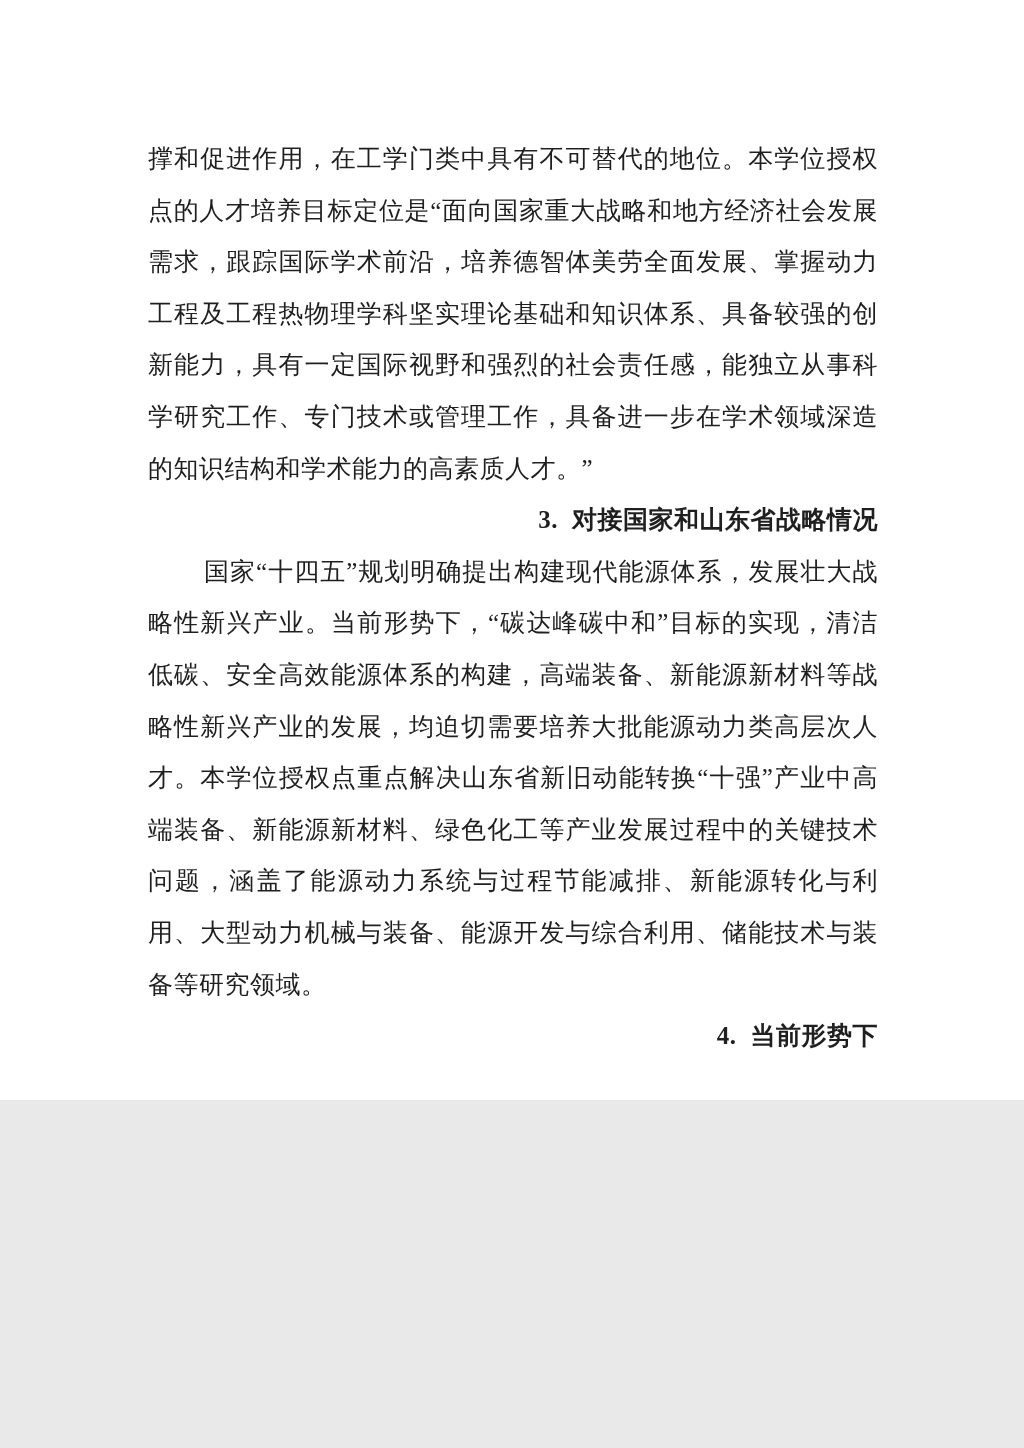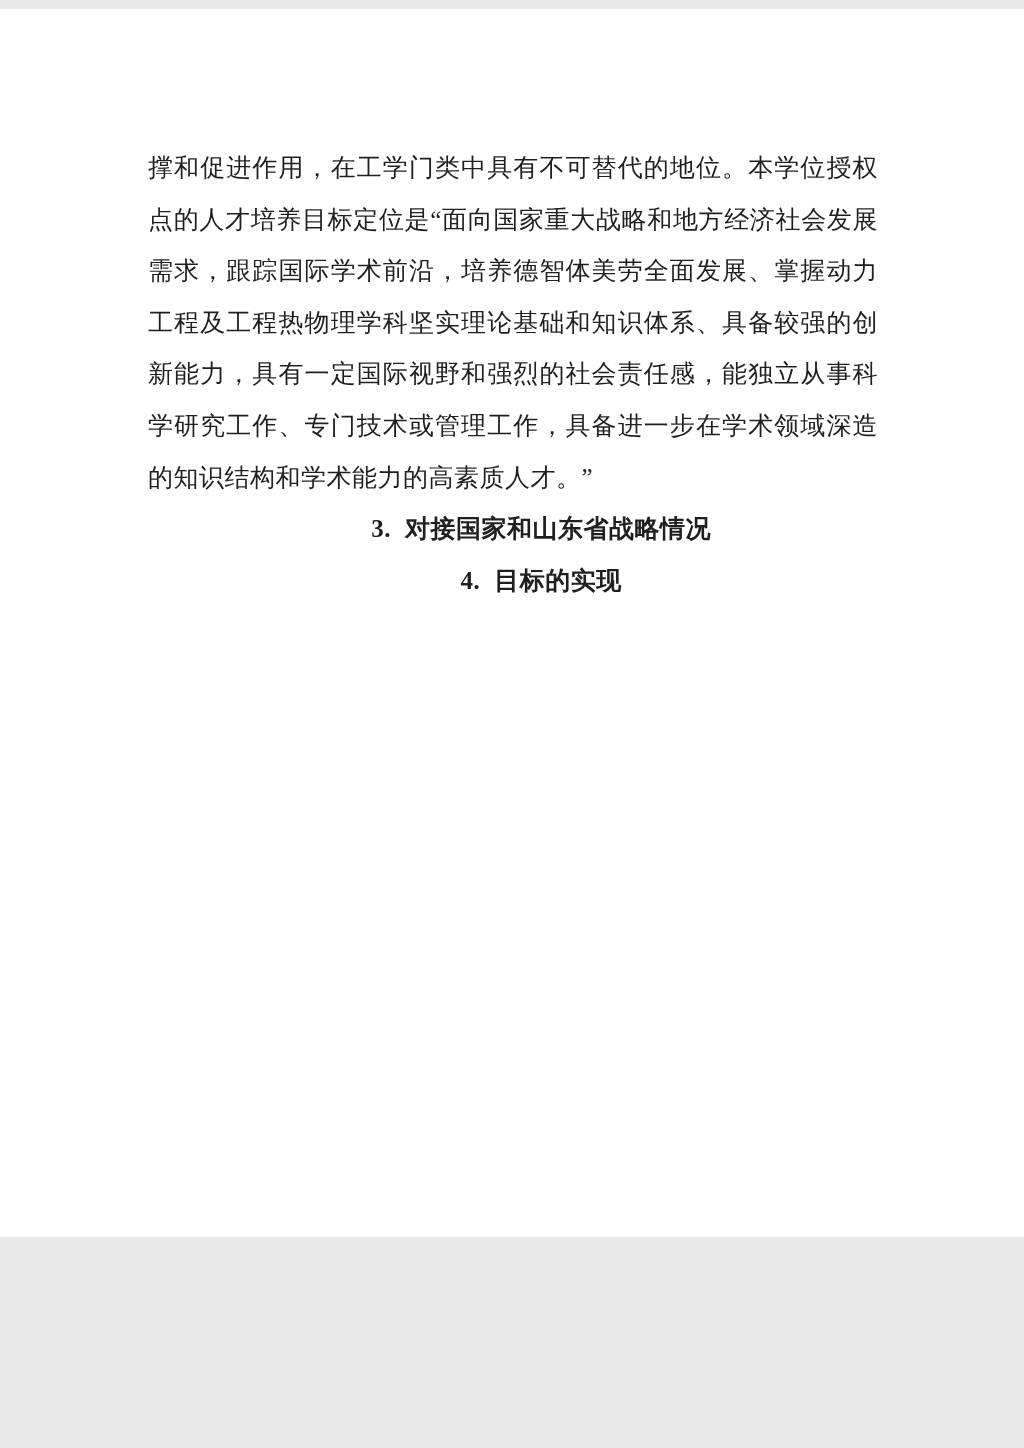--- a/index.html
+++ b/index.html
@@ -3,22 +3,22 @@
 <meta charset="utf-8">
 <style>
   html, body {
     margin: 0;
     padding: 0;
     background: #e9e9e9;
   }
   .page {
     position: relative;
     width: 1024px;
-    height: 1228px;
-    margin: 9px auto;
+    height: 1100px;
+    margin: 0 auto;
     background: #ffffff;
     overflow: hidden;
     font-family: "Liberation Serif", "DejaVu Serif", serif;
     color: #1f1f1f;
   }
   .content {
     position: absolute;
     left: 148px;
     top: 133px;
     width: 730px;
@@ -31,21 +31,21 @@
     margin: 0;
     padding: 0;
   }
   .para.indent {
     text-indent: 56px;
   }
   .heading {
     margin: 0;
     padding: 0 0 0 56px;
     font-weight: bold;
-    text-align: center;
+    text-align: right;
   }
   .heading .h-num {
     display: inline-block;
     margin-right: 14px;
   }
   .bold-run {
     font-weight: bold;
   }
   .page-number {
     position: absolute;
@@ -63,22 +63,23 @@
 
 <div class="page">
   <div class="content">
 
     <p class="para">撑和促进作用，在工学门类中具有不可替代的地位。本学位授权点的人才培养目标定位是“面向国家重大战略和地方经济社会发展需求，跟踪国际学术前沿，培养德智体美劳全面发展、掌握动力工程及工程热物理学科坚实理论基础和知识体系、具备较强的创新能力，具有一定国际视野和强烈的社会责任感，能独立从事科学研究工作、专门技术或管理工作，具备进一步在学术领域深造的知识结构和学术能力的高素质人才。”</p>
 
     <p class="heading">
       <span class="h-num">3.</span><span>对接国家和山东省战略情况</span>
     </p>
 
+    <p class="para indent">国家“十四五”规划明确提出构建现代能源体系，发展壮大战略性新兴产业。当前形势下，“碳达峰碳中和”目标的实现，清洁低碳、安全高效能源体系的构建，高端装备、新能源新材料等战略性新兴产业的发展，均迫切需要培养大批能源动力类高层次人才。本学位授权点重点解决山东省新旧动能转换“十强”产业中高端装备、新能源新材料、绿色化工等产业发展过程中的关键技术问题，涵盖了能源动力系统与过程节能减排、新能源转化与利用、大型动力机械与装备、能源开发与综合利用、储能技术与装备等研究领域。</p>
 
     <p class="heading">
-      <span class="h-num">4.</span><span>目标的实现</span>
+      <span class="h-num">4.</span><span>当前形势下</span>
     </p>
 
 
   </div>
 
   <div class="page-number">2</div>
 </div>
 
 </body></html>

